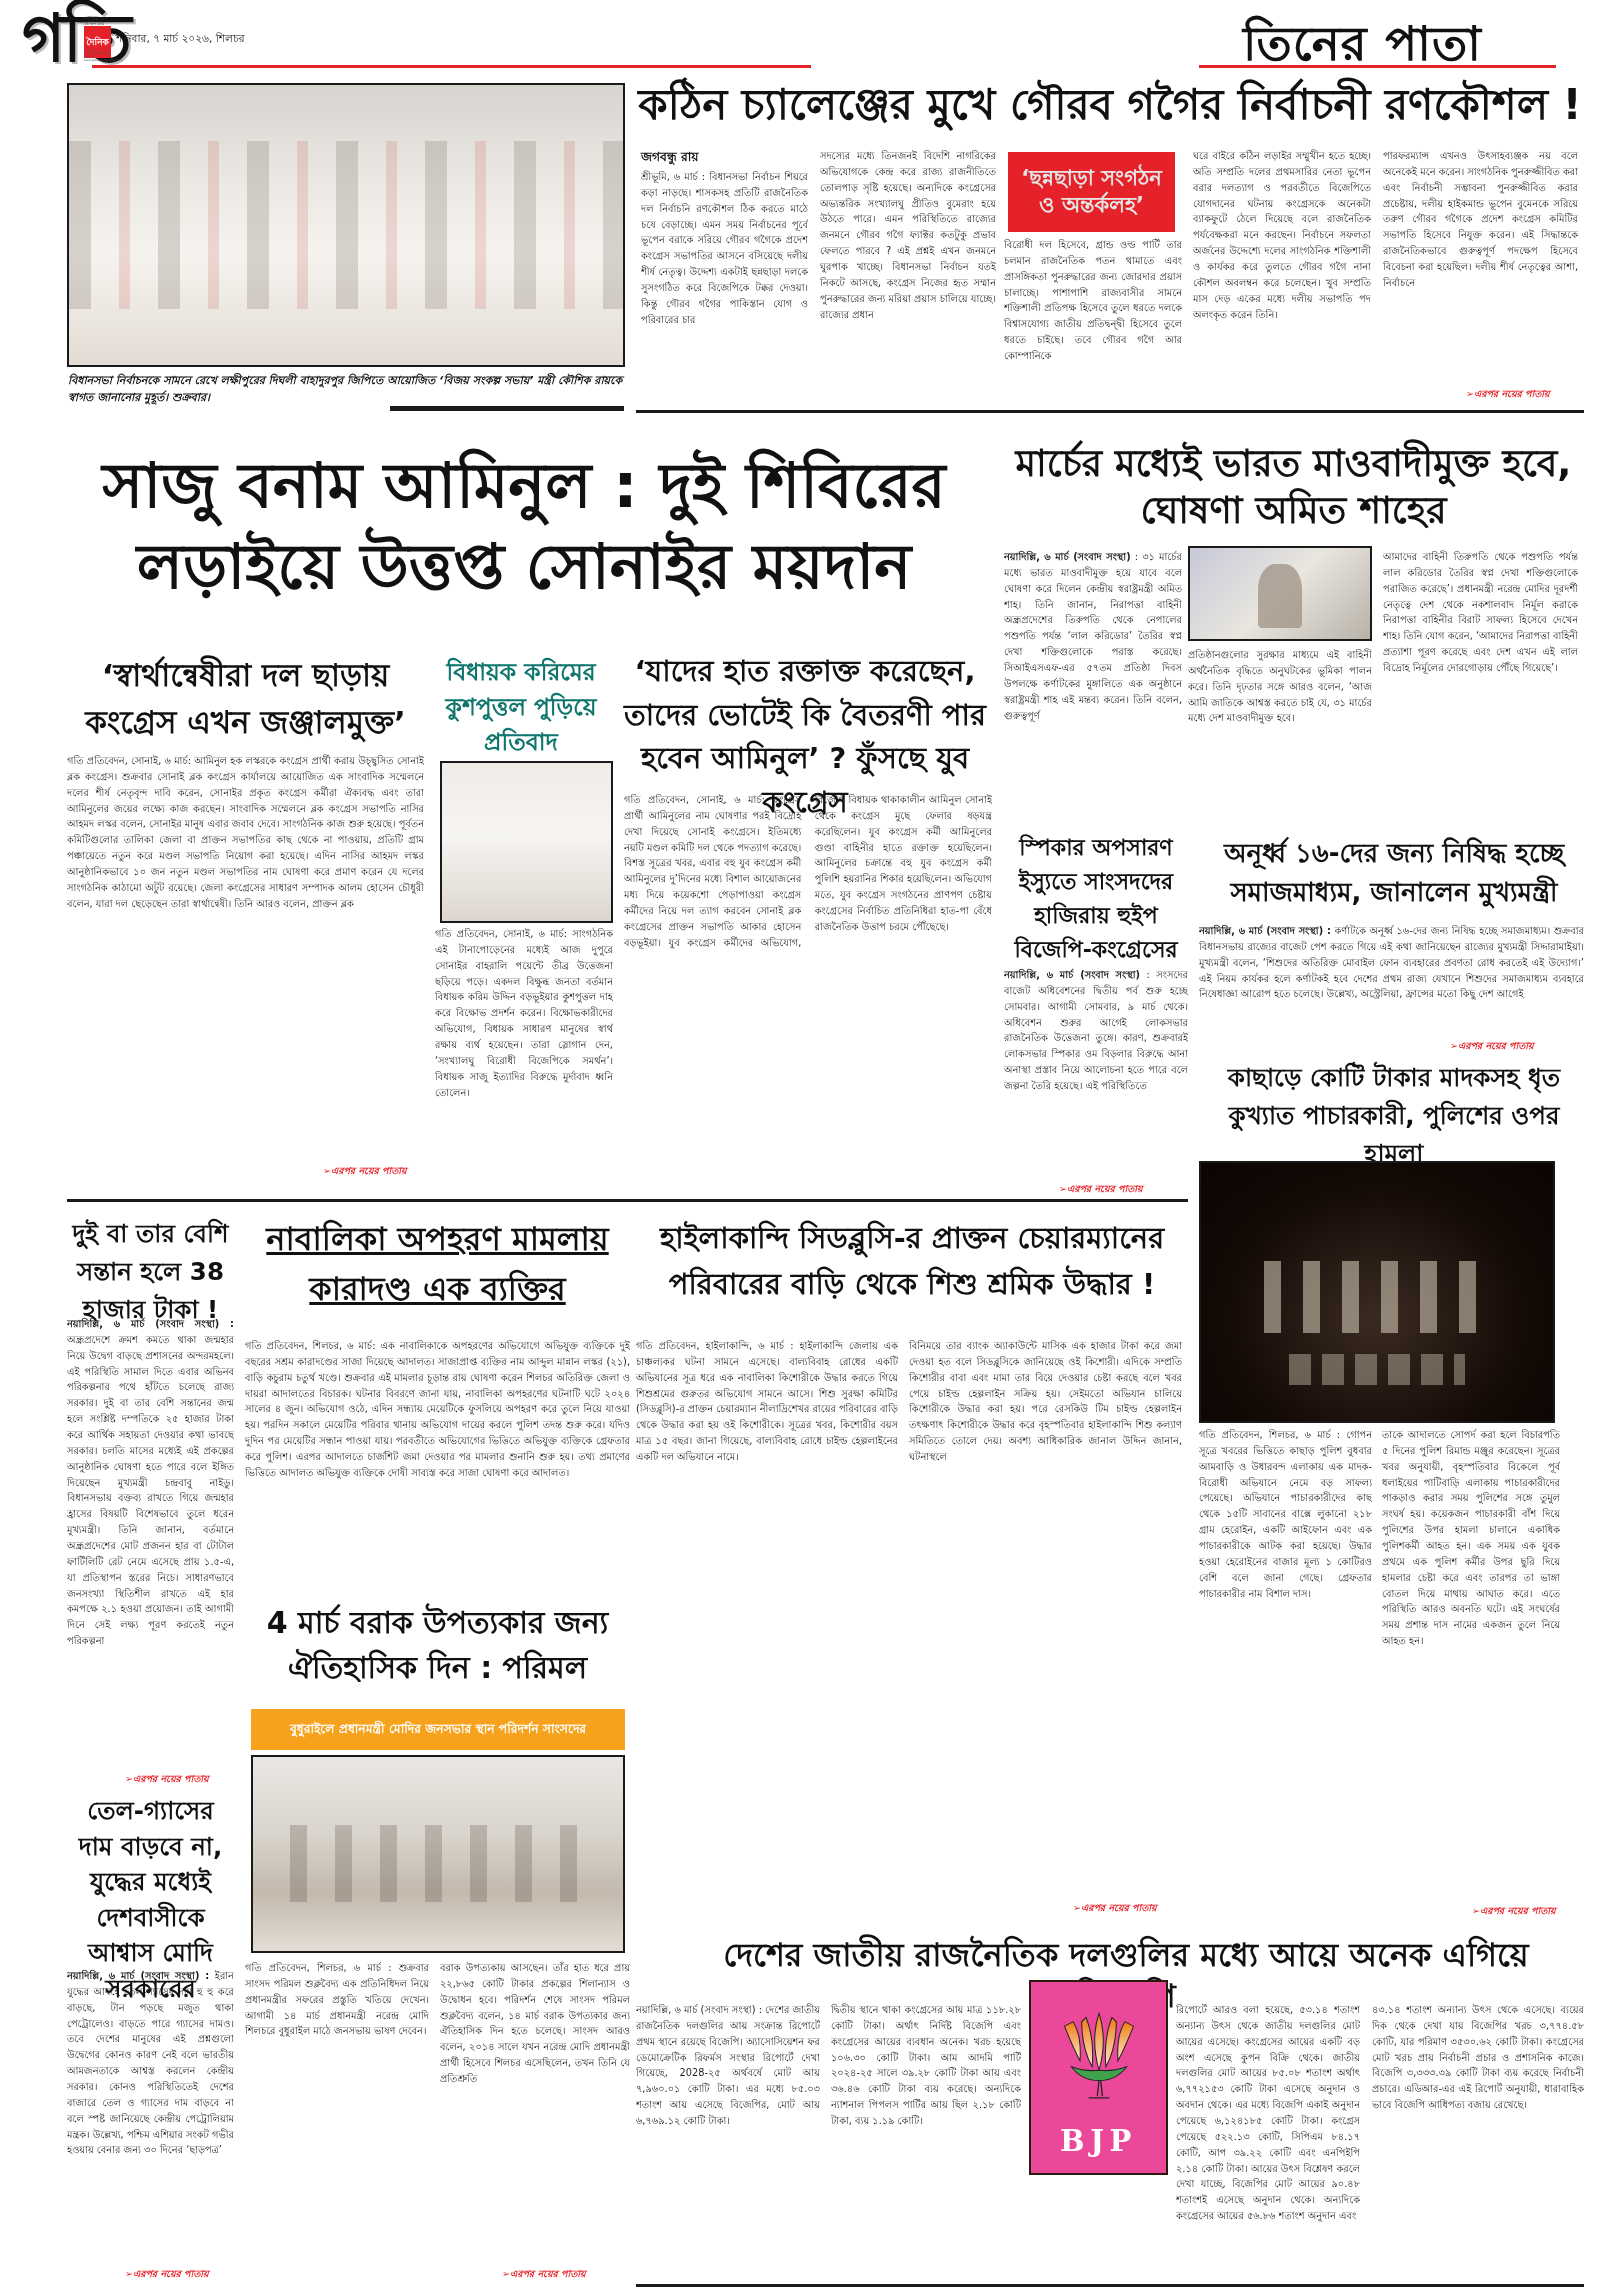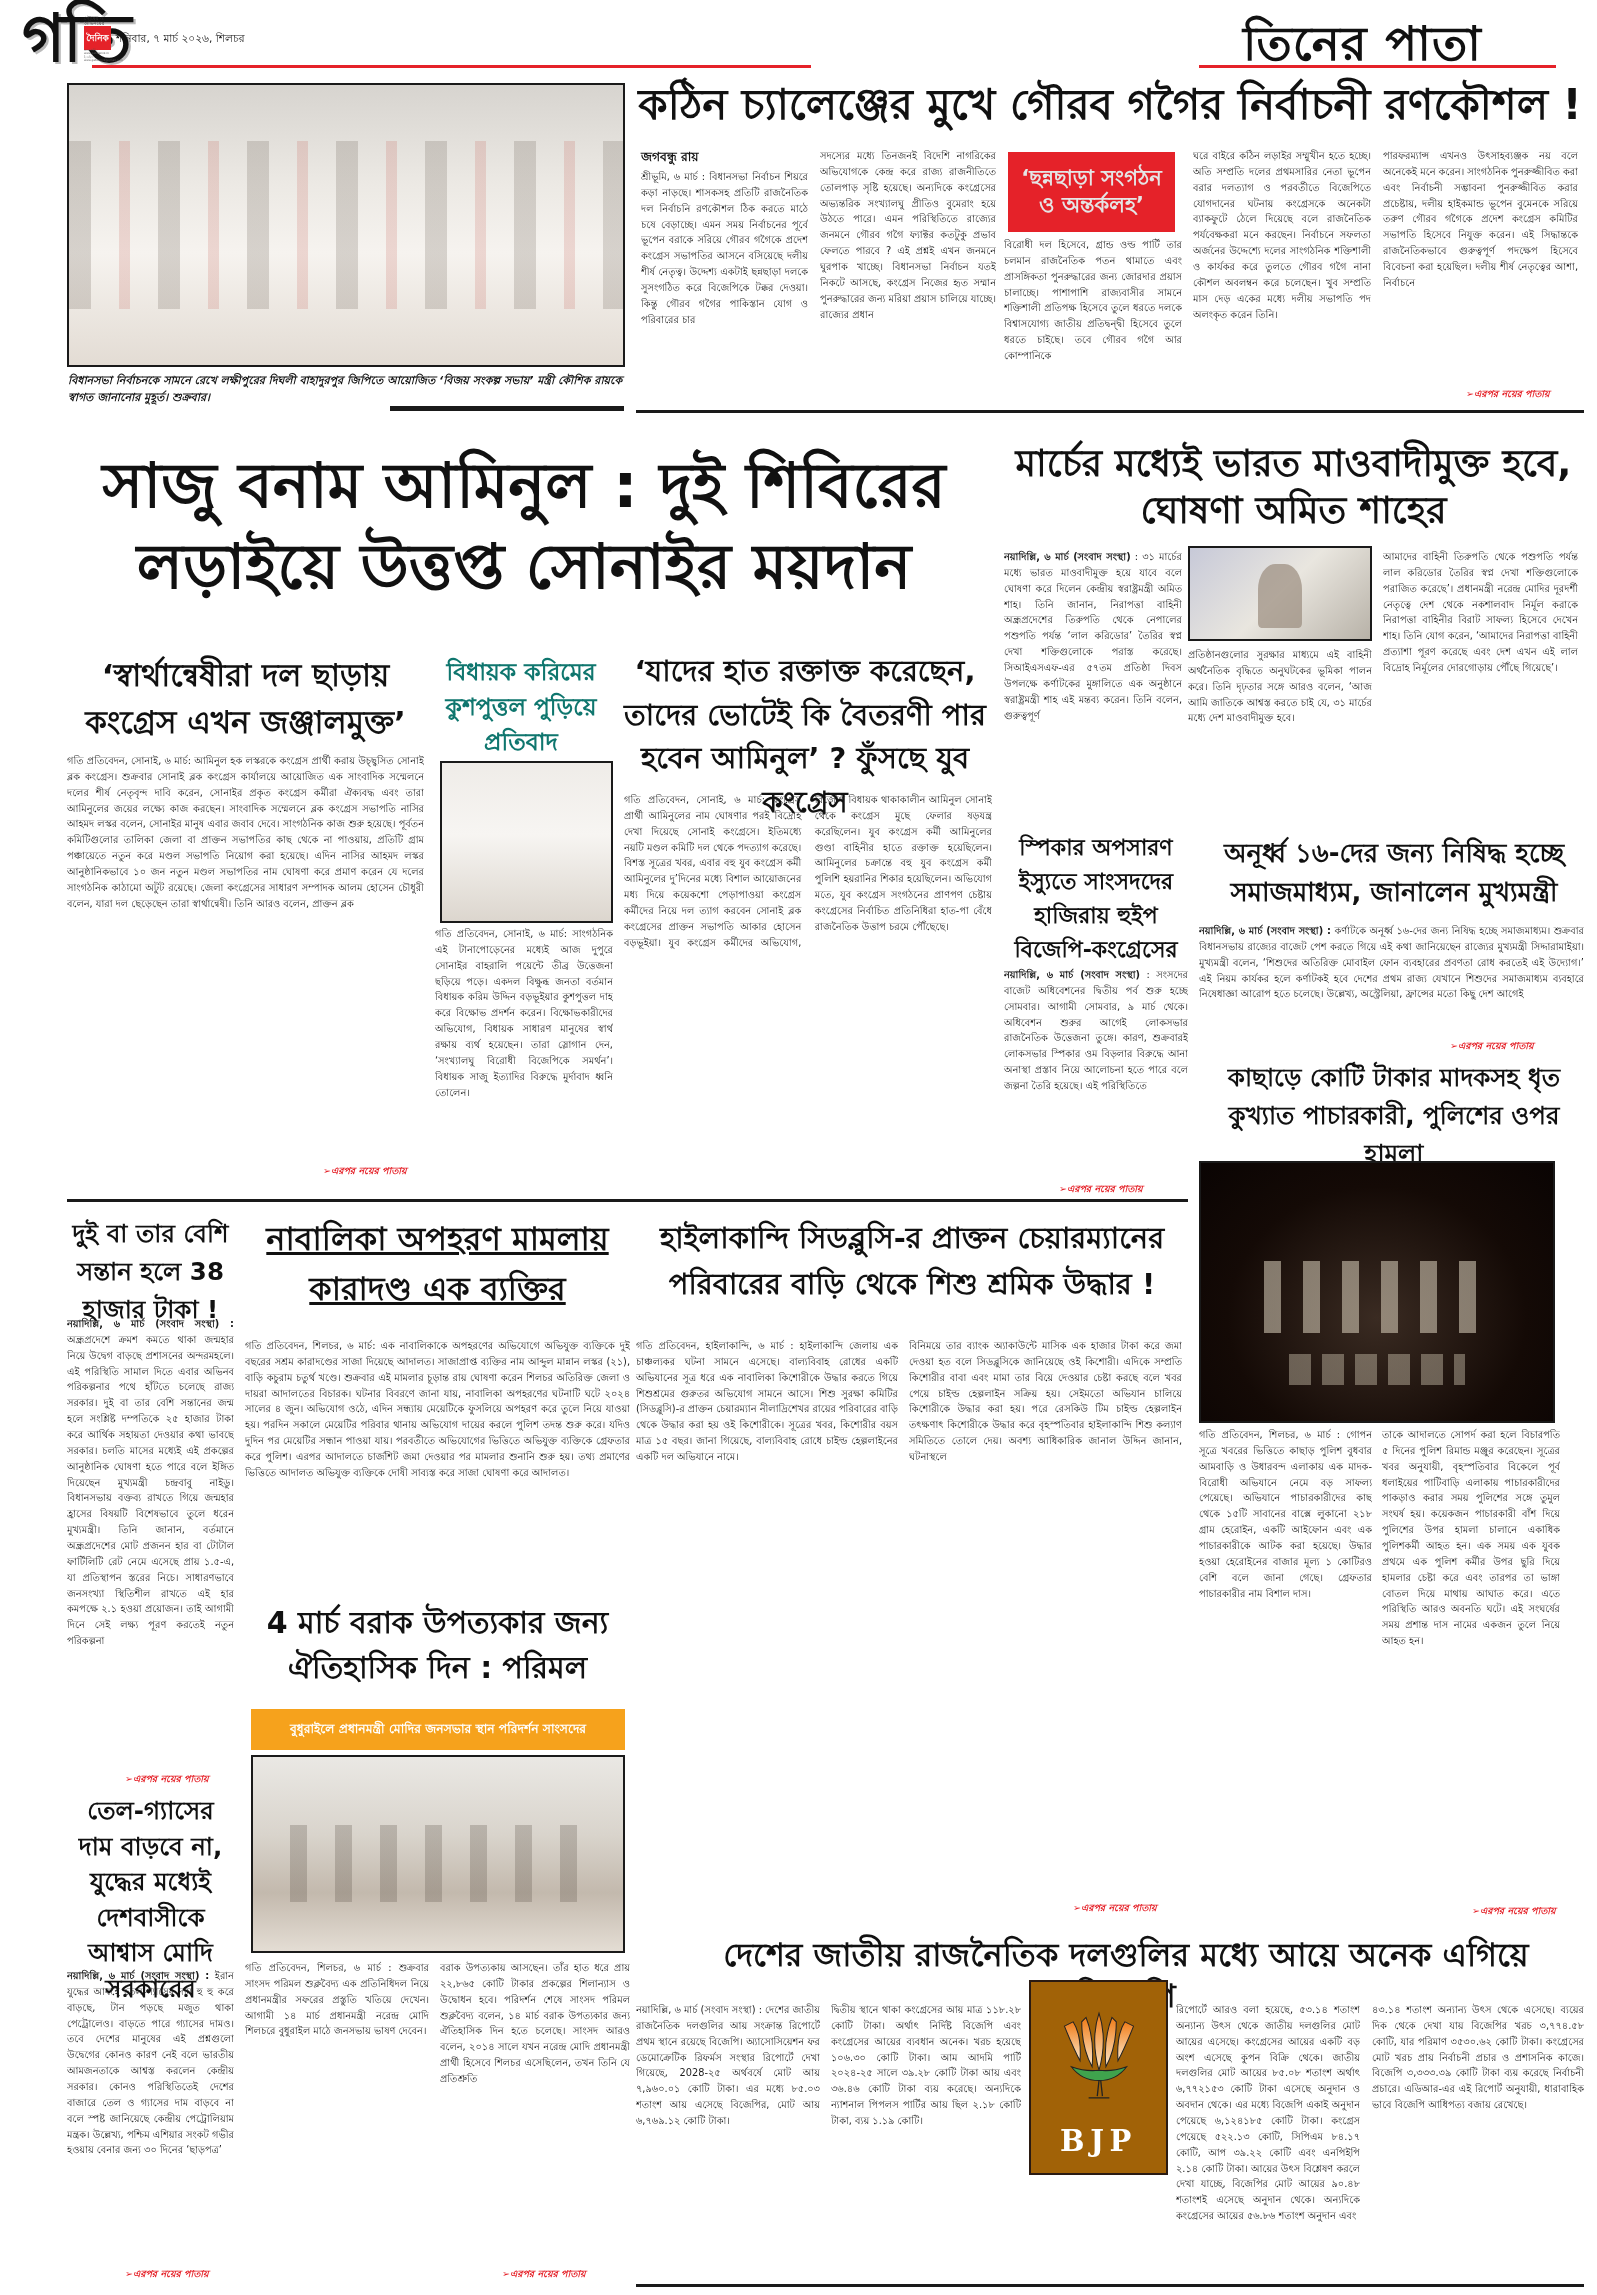--- a/index.html
+++ b/index.html
@@ -3,21 +3,21 @@
 <meta charset="utf-8">
 <style>
   * { box-sizing: border-box; margin: 0; padding: 0; }
   html, body { width: 1598px; height: 2295px; background: #ffffff; overflow: hidden; }
   body { font-family: "DejaVu Sans", sans-serif; color: #111; position: relative; }
   .abs { position: absolute; }
 
   
   .logo-gati { left: 22px; top: 5.6px; font-size: 66px; font-weight: bold; letter-spacing: -2.2px; color: #111; text-shadow: 2.2px 2.2px 0 #bbb; font-family: "DejaVu Sans", sans-serif; line-height: 1; }
   .tagline-top { left: 84px; top: 15.6px; font-size: 5px; color: #333; width: 28px; line-height: 1.1; }
-  .dainik-box { left: 84px; top: 26px; width: 27px; height: 24px; background: #e52229; color: #fff; font-size: 9px; font-weight: bold; display: flex; align-items: center; justify-content: center; }
+  .dainik-box { left: 84px; top: 26px; width: 27px; height: 32px; background: #e52229; color: #fff; font-size: 9px; font-weight: bold; display: flex; align-items: center; justify-content: center; }
   .dainik-contact { left: 84px; top: 49px; width: 28px; font-size: 2.8px; color: #555; line-height: 1.2; }
   .dateline { left: 116px; top: 31px; font-size: 10.6px; color: #111; }
   .red-rule-left { left: 92px; top: 65px; width: 719px; height: 3.3px; background: #e52229; }
   .page-title { left: 1243px; top: 7.8px; font-size: 47px; font-weight: bold; letter-spacing: 1.1px; color: #111; font-family: "DejaVu Serif", serif; }
   .red-rule-right { left: 1199px; top: 65px; width: 357px; height: 3.3px; background: #e52229; }
 
   
   .photo { border: 2.2px solid #1a1a1a; overflow: hidden; }
   .photo-crowd { background: linear-gradient(180deg, #d7d4cf 0%, #ece9e4 35%, #f6f3ef 60%, #e3dcd4 100%); }
   .photo-crowd::before { content: ""; position: absolute; left: 0; right: 0; top: 20%; height: 60%; background: repeating-linear-gradient(90deg, rgba(120,110,100,.25) 0 22px, rgba(255,255,255,.0) 22px 50px, rgba(190,80,70,.18) 50px 61px, rgba(255,255,255,0) 61px 89px); }
@@ -39,21 +39,21 @@
   .redbox { background: #e52229; color: #e5e5e5; font-weight: bold; text-align: center; display: flex; align-items: center; justify-content: center; line-height: 1.3; }
   .orangebox { background: #f6a21c; color: #fff; font-weight: bold; text-align: center; display: flex; align-items: center; justify-content: center; }
 
   .byline { font-size: 12.3px; font-weight: bold; text-align: center; }
   .body { font-size: 9.8px; line-height: 1.62; text-align: justify; color: #1c1c1c; column-gap: 13.4px; overflow: hidden; }
   .body b { font-weight: bold; }
   .cont { color: #e52229; font-style: italic; font-weight: bold; font-size: 9.5px; }
 
   .rule-h { height: 3.3px; background: #1a1a1a; }
 
-  .bjp-logo { background: #a16207; border: 2.2px solid #2a1a12; }
+  .bjp-logo { background: #ec4899; border: 2.2px solid #2a1a12; }
   .bjp-logo .lotus { position: absolute; left: 50%; top: 10%; width: 64%; height: 58%; transform: translateX(-50%); }
   .bjp-logo .bjp-text { position: absolute; left: 0; right: 0; bottom: 8%; text-align: center; color: #fff; font-family: "DejaVu Serif", serif; font-weight: bold; font-size: 29px; letter-spacing: 5.6px; }
 </style>
 </head>
 <body>
 
 <div class="abs logo-gati">গতি</div>
 <div class="abs tagline-top">পৌষের ও অভিনয়ের ৫৩ বছর</div>
 <div class="abs dainik-box">দৈনিক</div>
 <div class="abs dainik-contact">ওয়েবসাইট : www.gatidainik.in  ই-মেইল : www.gatidainik@gmail.com</div>

